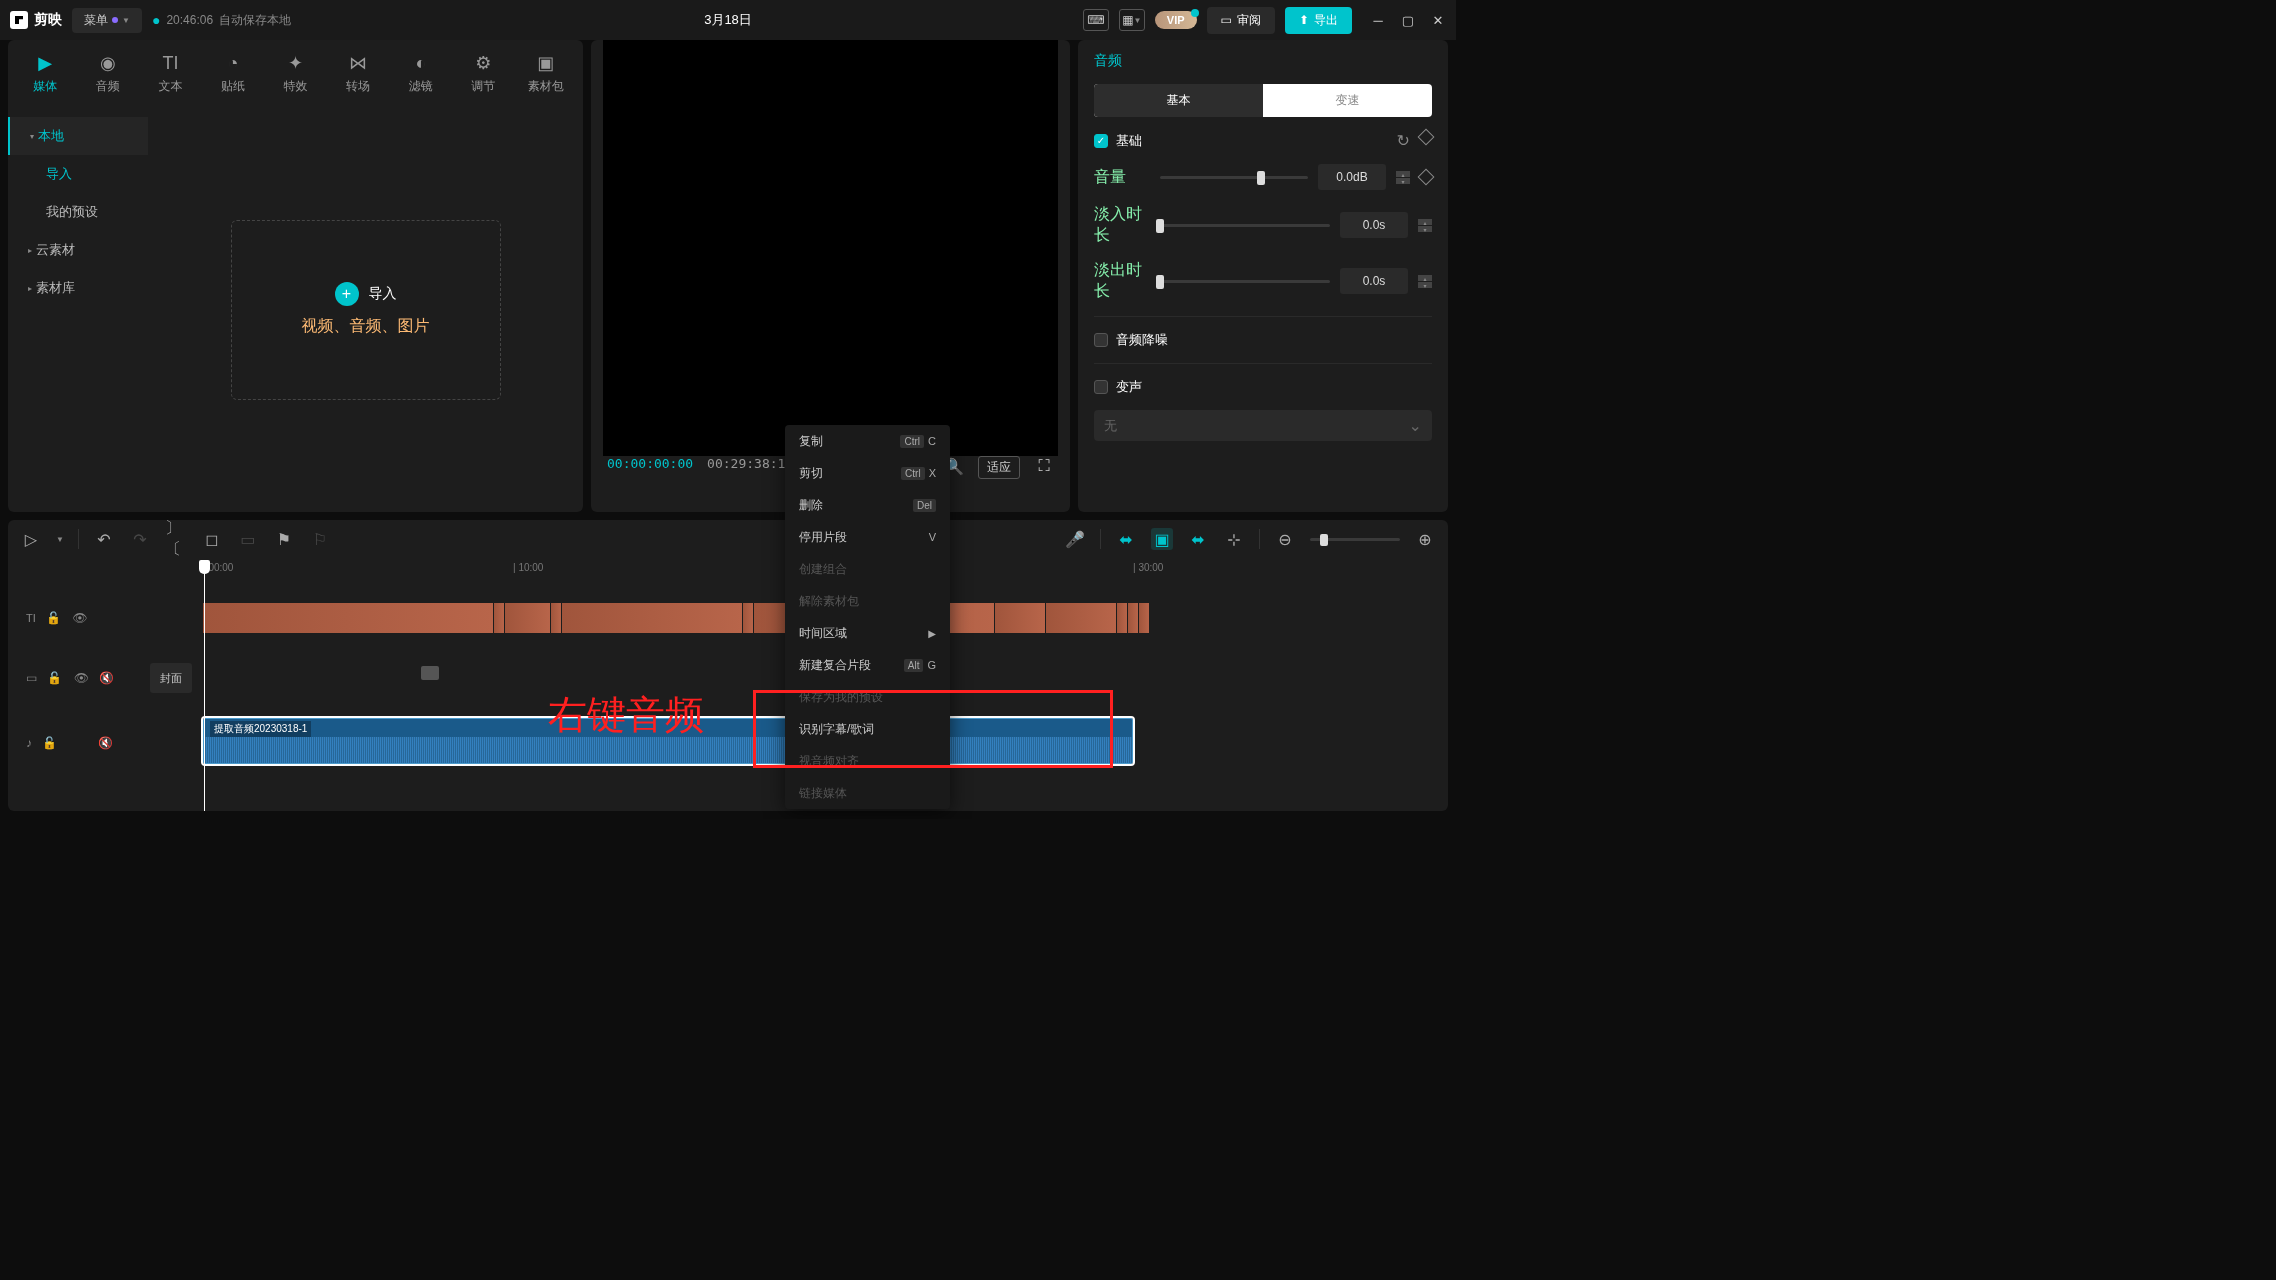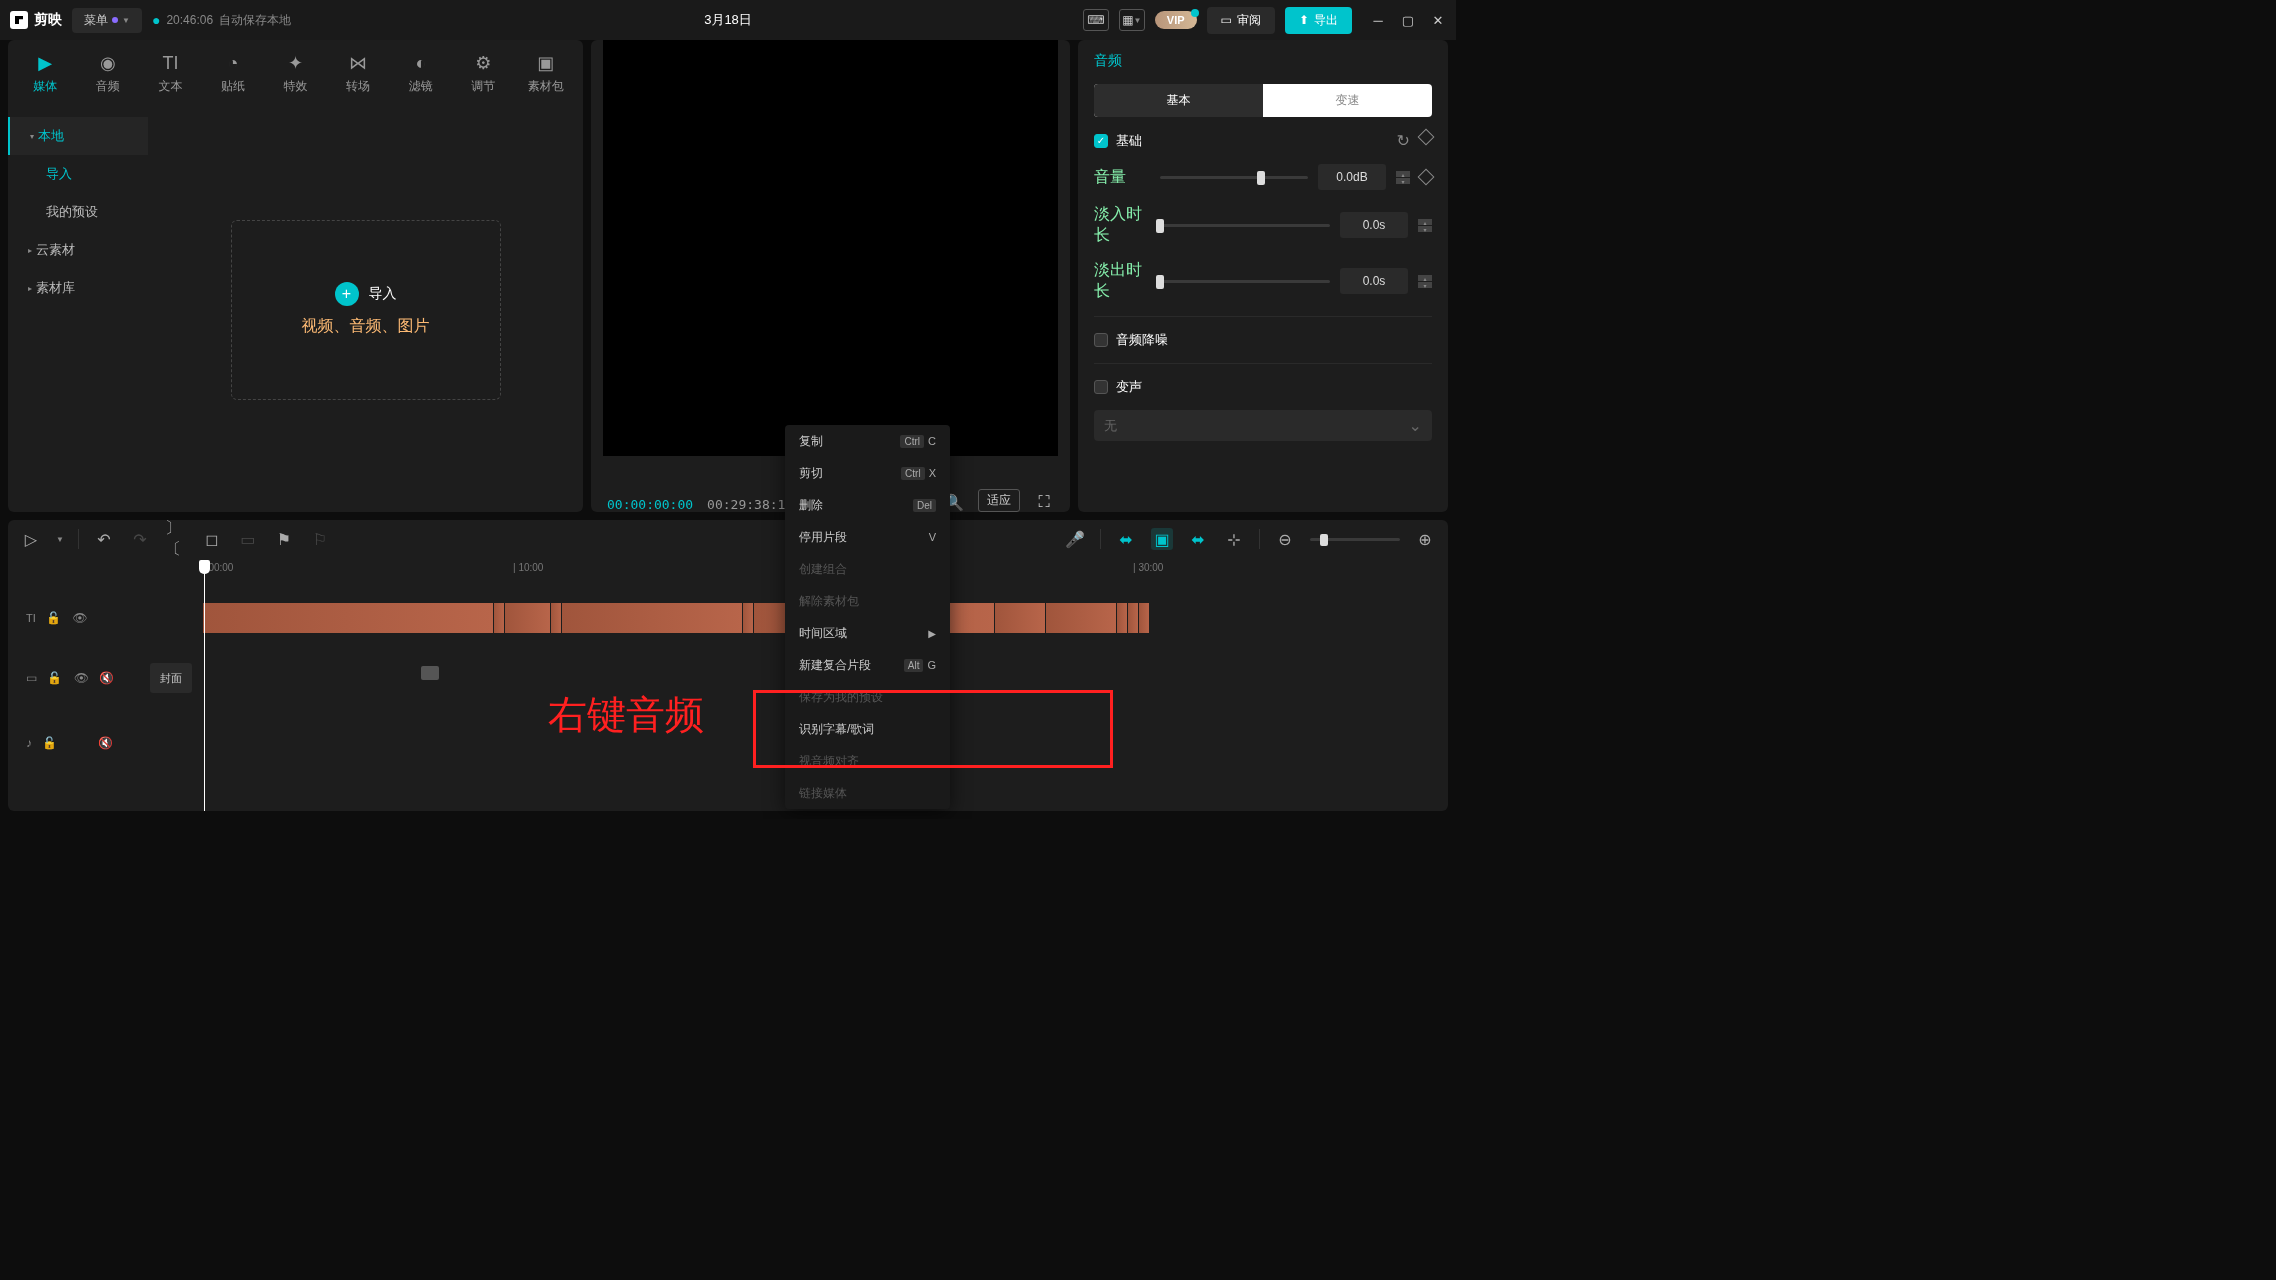--- a/index.html
+++ b/index.html
@@ -48,21 +48,21 @@
 .plus-btn { width: 24px; height: 24px; background: #00c4cc; border-radius: 50%; color: #fff; display: flex; align-items: center; justify-content: center; font-size: 16px; }
 .dropzone-hint { color: #fdba74; font-size: 16px; }
 
 
 .player-panel { flex: 1; display: flex; flex-direction: column; }
 .player-header { height: 50px; display: flex; align-items: center; justify-content: space-between; padding: 0 16px; }
 .player-title { color: #ccc; font-size: 13px; }
 .hamburger { width: 20px; height: 16px; display: flex; flex-direction: column; justify-content: space-between; cursor: pointer; }
 .hamburger span { height: 2px; background: #888; }
 .player-video { flex: 1; margin: 0 12px; background: #000; }
-.player-controls { height: 56px; display: flex; align-items: flex-end; gap: 14px; padding: 0 16px; }
+.player-controls { height: 56px; display: flex; align-items: flex-start; gap: 14px; padding: 0 16px; }
 .tc-current { color: #00c4cc; font-size: 13px; font-family: monospace; }
 .tc-total { color: #999; font-size: 13px; font-family: monospace; }
 .pc-spacer { flex: 1; }
 .pc-icon { width: 20px; height: 20px; color: #ccc; cursor: pointer; display: flex; align-items: center; justify-content: center; }
 .fit-btn { border: 1px solid #555; padding: 2px 8px; border-radius: 3px; font-size: 12px; color: #ccc; cursor: pointer; }
 
 
 .inspector { width: 370px; display: flex; flex-direction: column; padding: 12px 16px; gap: 14px; }
 .insp-title { color: #00c4cc; font-size: 14px; }
 .insp-tabs { display: flex; background: #ffffff; border-radius: 4px; overflow: hidden; }
@@ -398,20 +398,26 @@
           <div class="video-track-icon"></div>
         </div>
       </div>
 
       <div class="tl-track" style="top:160px;height:50px;">
         <div class="track-head">
           <span>♪</span>
           <span class="track-btn">🔓</span>
           <span class="track-btn" style="margin-left:30px;">🔇</span>
         </div>
+        <div class="track-content">
+          <div class="audio-clip selected" style="width:930px;">
+            <span class="audio-label">提取音频20230318-1</span>
+            <div class="waveform"></div>
+          </div>
+        </div>
       </div>
     </div>
   </div>
 </div>
 
 <div class="ctx-menu" id="ctx-menu">
     <div class="ctx-item">
       <span>复制</span>
       <span class="ctx-shortcut">
         <span class="key-badge">Ctrl</span>

